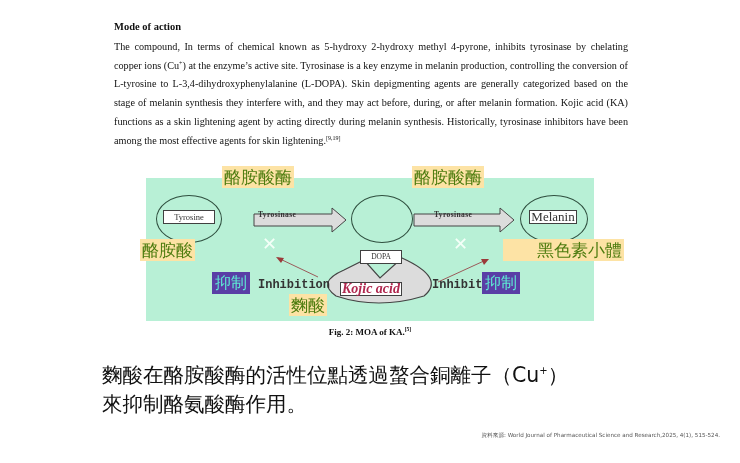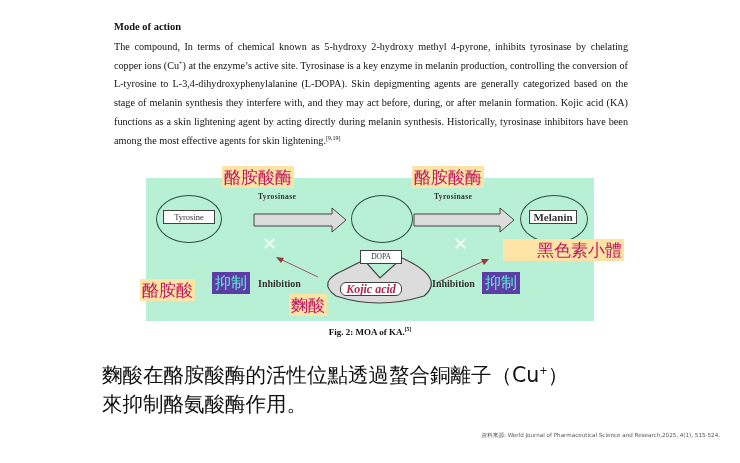--- a/index.html
+++ b/index.html
@@ -9,25 +9,25 @@
     }
     .paper { position: absolute; left: 114px; top: 20px; width: 514px; }
     .paper h3 { margin: 0; font-size: 10.5px; font-weight: bold; line-height: 14px; }
     .paper p { margin: 4px 0 0 0; font-size: 10.2px; line-height: 18.7px; text-align: justify; text-align-last: left; }
     .paper sup { font-size: 6px; line-height: 0; vertical-align: super; }
 
     .panel { position: absolute; left: 146px; top: 178px; width: 448px; height: 143px; background: #b8f0d6; }
 
     .oval { position: absolute; border: 1.5px solid #2f4f3f; border-radius: 50%; }
     .box { position: absolute; background: #fff; border: 1px solid #404040; font-size: 8.5px; text-align: center; color: #333; }
-    .enz { position: absolute; font-size: 7.5px; font-weight: bold; color: #333; letter-spacing: 0.4px; }
-    .inhib { position: absolute; font-size: 10px; font-weight: bold; color: #333; }
+    .enz { position: absolute; font-size: 7.5px; font-weight: bold; color: #333; letter-spacing: 0.4px; margin-top: 18px; }
+    .inhib { position: absolute; font-size: 12px; font-weight: bold; color: #333; font-family: Liberation Mono, monospace; }
     .x-mark { position: absolute; color: #f4fff8; font-size: 18px; font-family: "DejaVu Sans", sans-serif; line-height: 18px; }
 
-    .zh-label { position: absolute; font-family: "DejaVu Sans", sans-serif; font-size: 17px; line-height: 22px; padding: 0 2px; background: #fde3a5; color: #be185d; }
+    .zh-label { position: absolute; font-family: "DejaVu Sans", sans-serif; font-size: 17px; line-height: 22px; padding: 0 2px; background: #fde3a5; color: #4d7c0f; }
     .zh-purple { position: absolute; font-family: "DejaVu Sans", sans-serif; font-size: 16px; line-height: 22px; padding: 0 3px; background: #5a3ea6; color: #5eead4; }
 
     .caption { position: absolute; left: 0; width: 740px; top: 327px; text-align: center; font-size: 9px; font-weight: bold; }
     .caption sup { font-size: 5.5px; vertical-align: super; line-height: 0; }
 
     .summary { position: absolute; left: 102px; top: 361px; font-family: "DejaVu Sans", sans-serif; font-size: 20.5px; line-height: 29px; color: #111; }
     .summary sup { font-size: 10px; vertical-align: super; line-height: 0; }
     .source { position: absolute; right: 20px; top: 432px; font-family: "DejaVu Sans", sans-serif; font-size: 5.6px; color: #555; }
   </style>
 </head>
@@ -53,37 +53,37 @@
     <polygon points="343,81 335,81 338,87" fill="#9b3a3a"></polygon>
   </svg>
 
   <div class="oval" style="left:10px;top:17px;width:64px;height:46px;"></div>
   <div class="box" style="left:17px;top:32px;width:50px;height:12px;line-height:12px;">Tyrosine</div>
 
   <div class="oval" style="left:205px;top:17px;width:60px;height:46px;"></div>
   <div class="box" style="left:214px;top:32px;width:40px;height:12px;line-height:12px;font-size:7.5px;margin-top:40px;">DOPA</div>
 
   <div class="oval" style="left:374px;top:17px;width:66px;height:46px;"></div>
-  <div class="box" style="left:383px;top:32px;width:46px;height:12px;line-height:12px;font-size:11px;font-weight:bold;">Melanin</div>
+  <div class="box" style="left:383px;top:32px;width:46px;height:12px;line-height:12px;font-size:13px;">Melanin</div>
 
   <div class="enz" style="left:112px;top:14px;">Tyrosinase</div>
   <div class="enz" style="left:288px;top:14px;">Tyrosinase</div>
 
   <div class="x-mark" style="left:116px;top:57px;">✕</div>
   <div class="x-mark" style="left:307px;top:57px;">✕</div>
 
   <div class="inhib" style="left:112px;top:100px;">Inhibition</div>
   <div class="inhib" style="left:286px;top:100px;">Inhibition</div>
 
-  <div class="box" style="left:194px;top:104px;width:60px;height:12px;line-height:12px;font-size:12px;font-weight:bold;font-style:italic;color:#b0284f;border-radius:6px;">Kojic acid</div>
+  <div class="box" style="left:194px;top:104px;width:60px;height:12px;line-height:12px;font-size:14px;font-weight:bold;font-style:italic;color:#b0284f;">Kojic acid</div>
 </div>
 
 <div class="zh-label" style="left:222px;top:166px;">酪胺酸酶</div>
 <div class="zh-label" style="left:412px;top:166px;">酪胺酸酶</div>
-<div class="zh-label" style="left:140px;top:239px;margin-top:40px;">酪胺酸</div>
+<div class="zh-label" style="left:140px;top:239px;">酪胺酸</div>
 <div class="zh-label" style="left:503px;top:239px;padding-left:34px;">黑色素小體</div>
 <div class="zh-purple" style="left:212px;top:272px;">抑制</div>
 <div class="zh-purple" style="left:482px;top:272px;">抑制</div>
 <div class="zh-label" style="left:289px;top:294px;text-align:right;">麴酸</div>
 
 <div class="caption"><span>Fig. 2: MOA of KA.</span><sup>[5]</sup></div>
 
 <div class="summary">
   <div><span>麴酸在酪胺酸酶的活性位點透過螯合銅離子（Cu</span><sup>+</sup><span>）</span></div>
   <div>來抑制酪氨酸酶作用。</div>

